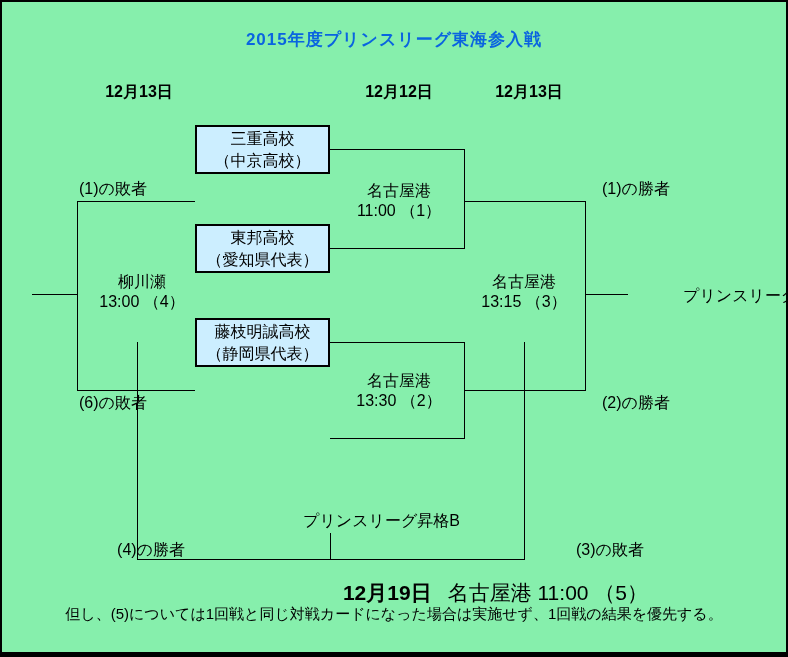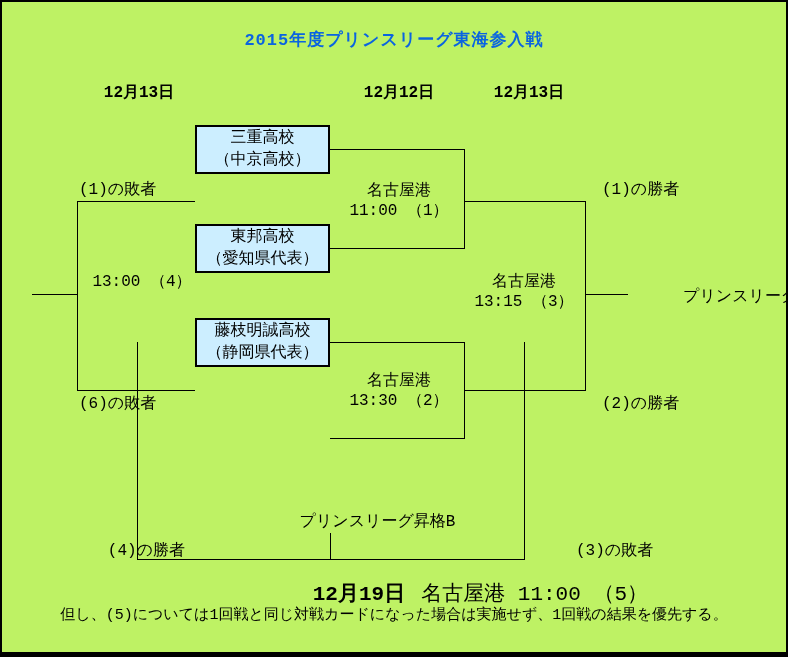--- a/index.html
+++ b/index.html
@@ -1,23 +1,23 @@
 <!DOCTYPE html>
 <html style="--title-color: #0a64e0; --box-fill: #cceeff;"><head>
 <meta charset="utf-8">
 <style>
   html,body{margin:0;padding:0;background:#fff;}
   .page{
     position:relative;
     width:788px;height:657px;
     box-sizing:border-box;
-    background:#bef264;
+    background:#86efac;
     border:2px solid #000;
     border-bottom:5px solid #000;
-    font-family:Liberation Mono, monospace;
+    font-family:Liberation Sans, sans-serif;
     color:#000;
     overflow:hidden;
   }
   .title{
     position:absolute;top:26px;left:0;width:100%;
     text-align:center;font-size:17px;font-weight:bold;
     color:var(--title-color,#0a64e0);
     letter-spacing:1px;
   }
   .round-date{
@@ -106,30 +106,31 @@
   </div>
   <div class="match-label" style="left:327px;top:369px;">
     <div>名古屋港</div>
     <div>13:30 （2）</div>
   </div>
   <div class="match-label" style="left:452px;top:270px;">
     <div>名古屋港</div>
     <div>13:15 （3）</div>
   </div>
   <div class="match-label" style="left:70px;top:270px;">
+    <div>柳川瀬</div>
     <div>13:00 （4）</div>
   </div>
 
   <div class="side-label" style="left:30px;top:177px;">(1)の敗者</div>
   <div class="side-label" style="left:553px;top:177px;">(1)の勝者</div>
   <div class="side-label" style="left:30px;top:391px;">(6)の敗者</div>
   <div class="side-label" style="left:553px;top:391px;">(2)の勝者</div>
   <div class="side-label" style="left:56px;top:538px;width:80px;text-align:right;">(4)の勝者</div>
   <div class="side-label" style="left:527px;top:538px;">(3)の敗者</div>
   <div class="side-label" style="left:634px;top:284px;">プリンスリーグ昇格A</div>
-  <div class="side-label" style="left:246px;top:509px;width:165px;text-align:center;">プリンスリーグ昇格B</div>
+  <div class="side-label" style="left:246px;top:509px;width:165px;text-align:right;">プリンスリーグ昇格B</div>
 
   <div class="final5">
     <span class="d">12月19日</span><span class="v">名古屋港 11:00 （5）</span>
   </div>
   <div class="note">但し、(5)については1回戦と同じ対戦カードになった場合は実施せず、1回戦の結果を優先する。</div>
 
 </div>
 
 </body></html>

